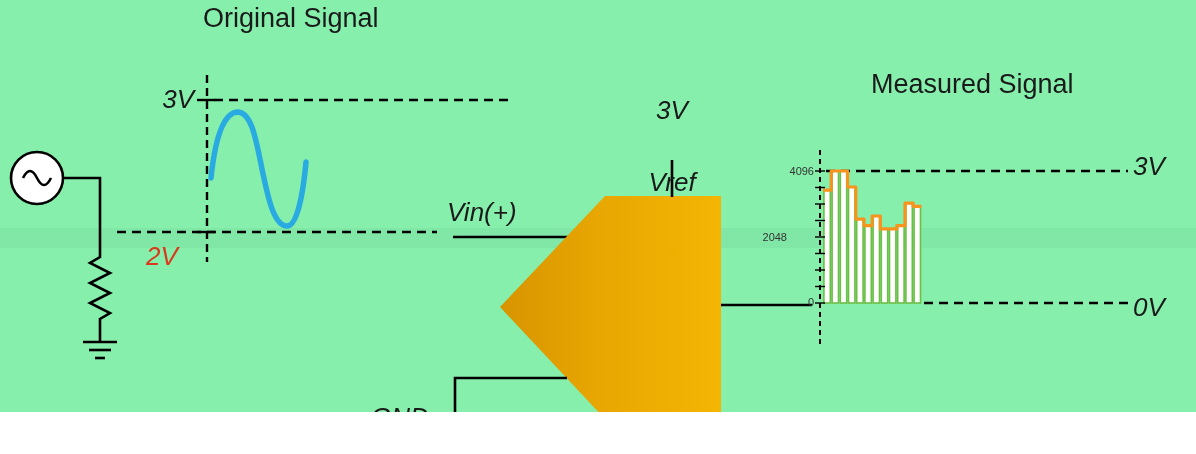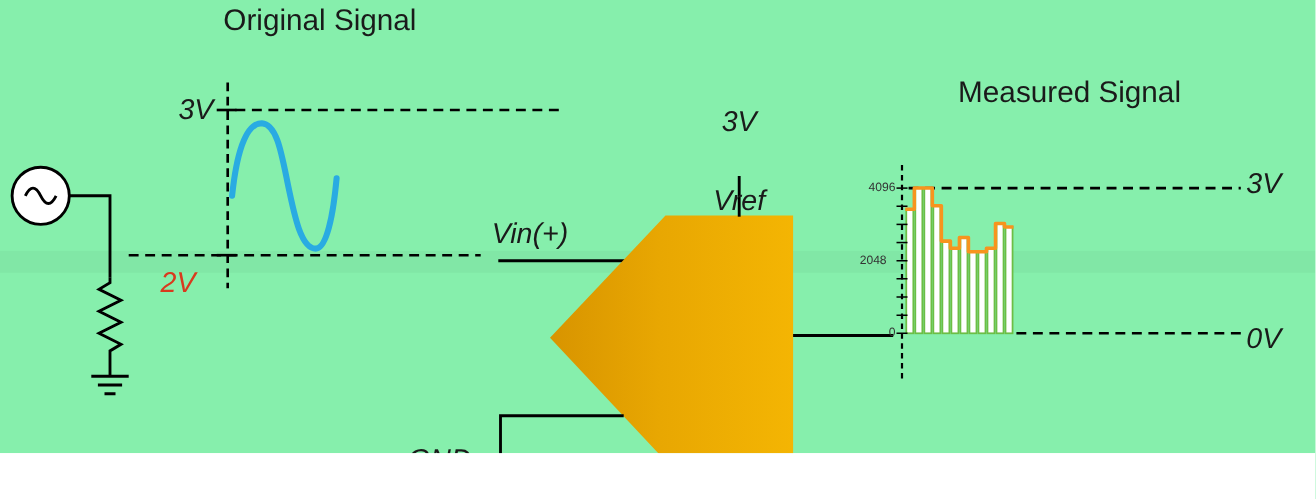--- a/index.html
+++ b/index.html
@@ -124,16 +124,16 @@
   <div class="lbl big center" style="left:637px;top:96px;">3V</div>
   <div class="lbl big center" style="left:637px;top:128px;margin-top:40px;">Vref</div>
 
 
   <div class="lbl big" style="left:371px;top:403px;">GND</div>
 
   <div class="lbl big" style="left:1133px;top:152px;">3V</div>
   <div class="lbl big" style="left:1133px;top:293px;">0V</div>
 
   <div class="lbl tick-num right" style="left:776px;top:165px;width:38px;">4096</div>
-  <div class="lbl tick-num right" style="left:768px;top:231px;width:38px;">2048</div>
+  <div class="lbl tick-num right" style="left:749px;top:231px;width:38px;">2048</div>
   <div class="lbl tick-num right" style="left:776px;top:296px;width:38px;">0</div>
 
 </div>
 
 </body></html>

